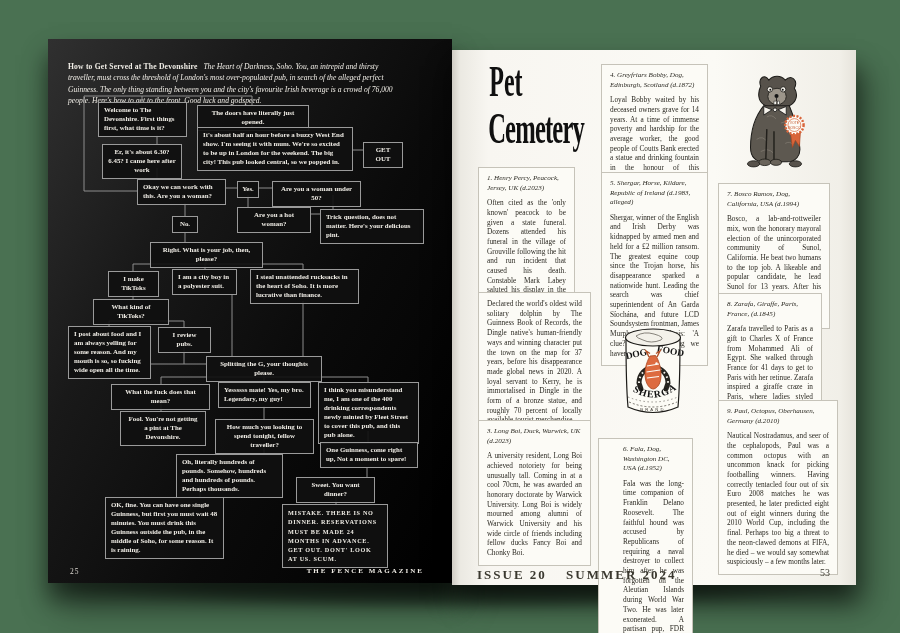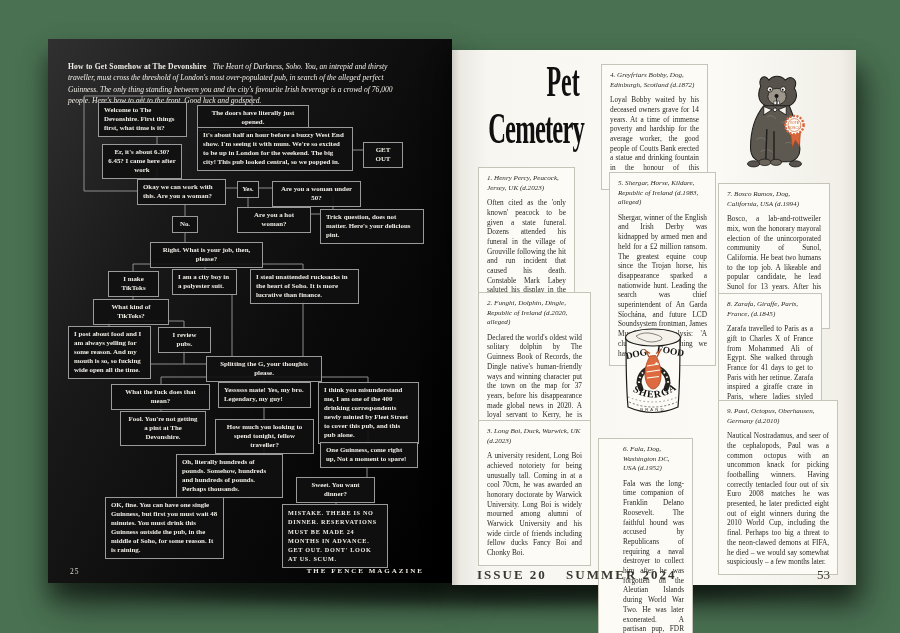--- a/index.html
+++ b/index.html
@@ -18,57 +18,57 @@
   .fn-center{justify-content:center;text-align:center;}
   .fn-caps{font-size:6.2px;letter-spacing:.7px;line-height:1.5;}
   #flow-lines{position:absolute;left:0;top:0;}
   #flow-lines polyline{fill:none;stroke:#8d8d8d;stroke-width:1;}
   .lp-footer-num{position:absolute;left:22px;top:528px;color:#ddd9d2;font-size:7.5px;letter-spacing:1px;}
   .lp-footer-mag{position:absolute;right:28px;top:528px;color:#eeebe4;font-size:7px;letter-spacing:2px;font-weight:bold;}
   
   .right-page{left:452px;top:50px;width:404px;height:535px;color:#2b2922;
     background:linear-gradient(90deg,#cfccc4 0%,#ebe9e2 2%,#f8f6f1 9%,#fbfaf5 65%,#f1efe8 96%,#e6e3db 100%);
     box-shadow:0 16px 22px rgba(0,0,0,.5), 14px 22px 30px rgba(0,0,0,.3);}
-  .pc-title-wrap{position:absolute;left:26px;top:8px;width:113px;text-align:right;color:#101010;}
+  .pc-title-wrap{position:absolute;left:26px;top:8px;width:113px;text-align:left;color:#101010;}
   .pc-line{font-weight:bold;transform-origin:50% 0;}
   .pc-t1{font-size:30px;line-height:1;transform:scale(.8,1.5);}
   .pc-t2{font-size:30px;line-height:1;margin-top:17px;transform:scale(.82,1.5);letter-spacing:-1px;}
   .pc-sub{position:absolute;left:27px;top:92px;width:108px;font-style:italic;font-size:10px;line-height:1.35;color:#1e1d19;}
   .entry{position:absolute;box-sizing:border-box;border:1px solid #c6c3b9;background:#fcfbf6;
     padding:6px 8px 7px;}
   .entry-heading{font-style:italic;font-size:7.1px;line-height:1.35;margin:0 0 5px;}
   .entry-body{font-size:7.3px;line-height:1.33;text-align:justify;margin:0;}
   .e1{left:26px;top:117px;width:97px;min-height:117px;}
   .e2{left:26px;top:242px;width:113px;min-height:120px;}
   .e3{left:26px;top:370px;width:113px;min-height:107px;}
   .e4{left:149px;top:14px;width:107px;min-height:99px;}
-  .e5{left:149px;top:122px;width:107px;min-height:116px;margin-left:8px;}
+  .e5{left:149px;top:122px;width:107px;min-height:116px;}
   .e6{left:146px;top:388px;width:95px;min-height:110px;padding-left:24px;}
   .e7{left:266px;top:133px;width:112px;min-height:102px;}
   .e8{left:266px;top:243px;width:104px;min-height:97px;}
   .e9{left:266px;top:350px;width:120px;min-height:133px;}
   .illus{position:absolute;}
   .bosco{left:288px;top:22px;width:70px;height:100px;}
   .can{left:160px;top:276px;width:82px;height:96px;}
   .rp-footer{position:absolute;left:25px;top:517px;font-size:13px;letter-spacing:2px;color:#3a382f;font-weight:bold;}
   .rp-footer span{margin-right:14px;}
-  .rp-footer-num{position:absolute;right:26px;top:517px;font-size:13px;color:#3a382f;}
+  .rp-footer-num{position:absolute;right:26px;top:517px;font-size:10px;color:#3a382f;}
   
   .floor-shadow{position:absolute;left:70px;top:575px;width:770px;height:34px;
     background:radial-gradient(ellipse at 50% 30%,rgba(0,0,0,.55) 0%,rgba(0,0,0,.35) 45%,rgba(0,0,0,0) 75%);
     filter:blur(5px);z-index:-0;}
 </style>
 </head>
 <body>
 
 <div class="floor-shadow"></div>
 
 <div class="page left-page">
   <div class="lp-header">
-    <b>How to Get Somehow at The Devonshire</b>
+    <b>How to Get Served at The Devonshire</b>
     <span>The Heart of Darkness, Soho. You, an intrepid and thirsty traveller, must cross the threshold of London's most over-populated pub, in search of the alleged perfect Guinness. The only thing standing between you and the city's favourite Irish beverage is a crowd of 76,000 people. Here's how to get to the front. Good luck and godspeed.</span>
   </div>
 
   <svg id="flow-lines" width="404" height="544">
       <polyline points="36,152 36,57 204,57 204,66"></polyline>
       <polyline points="36,152 89,152"></polyline>
       <polyline points="94,63 94,57"></polyline>
       <polyline points="204,80 204,88"></polyline>
       <polyline points="305,111 315,111"></polyline>
       <polyline points="109,96 109,105"></polyline>
@@ -148,21 +148,20 @@
   <div class="pc-title-wrap">
     <div class="pc-line pc-t1">Pet</div>
     <div class="pc-line pc-t2">Cemetery</div>
   </div>
 
   <div class="entry e1">
     <p class="entry-heading">1. Henry Percy, Peacock, Jersey, UK (d.2023)</p>
     <p class="entry-body">Often cited as the 'only known' peacock to be given a state funeral. Dozens attended his funeral in the village of Grouville following the hit and run incident that caused his death. Constable Mark Labey saluted his display in the strongest possible terms. 'Millions of years of evolution' he lamented, 'have come to this'. Blueberry muffins were served.</p>
   </div>
   <div class="entry e2">
-    <p class="entry-heading">2. Funghi, Dolphin, Dingle, Republic of Ireland (d.2020, alleged)</p>
     <p class="entry-body">Declared the world's oldest wild solitary dolphin by The Guinness Book of Records, the Dingle native's human-friendly ways and winning character put the town on the map for 37 years, before his disappearance made global news in 2020. A loyal servant to Kerry, he is immortalised in Dingle in the form of a bronze statue, and roughly 70 percent of locally available tourist merchandise.</p>
   </div>
   <div class="entry e3">
     <p class="entry-heading">3. Long Boi, Duck, Warwick, UK (d.2023)</p>
     <p class="entry-body">A university resident, Long Boi achieved notoriety for being unusually tall. Coming in at a cool 70cm, he was awarded an honorary doctorate by Warwick University. Long Boi is widely mourned among alumni of Warwick University and his wide circle of friends including fellow ducks Fancy Boi and Chonky Boi.</p>
   </div>
   <div class="entry e4">
     <p class="entry-heading">4. Greyfriars Bobby, Dog, Edinburgh, Scotland (d.1872)</p>
     <p class="entry-body">Loyal Bobby waited by his deceased owners grave for 14 years. At a time of immense poverty and hardship for the average worker, the good people of Coutts Bank erected a statue and drinking fountain in the honour of this unemployed dog in 1873.</p>
   </div>

